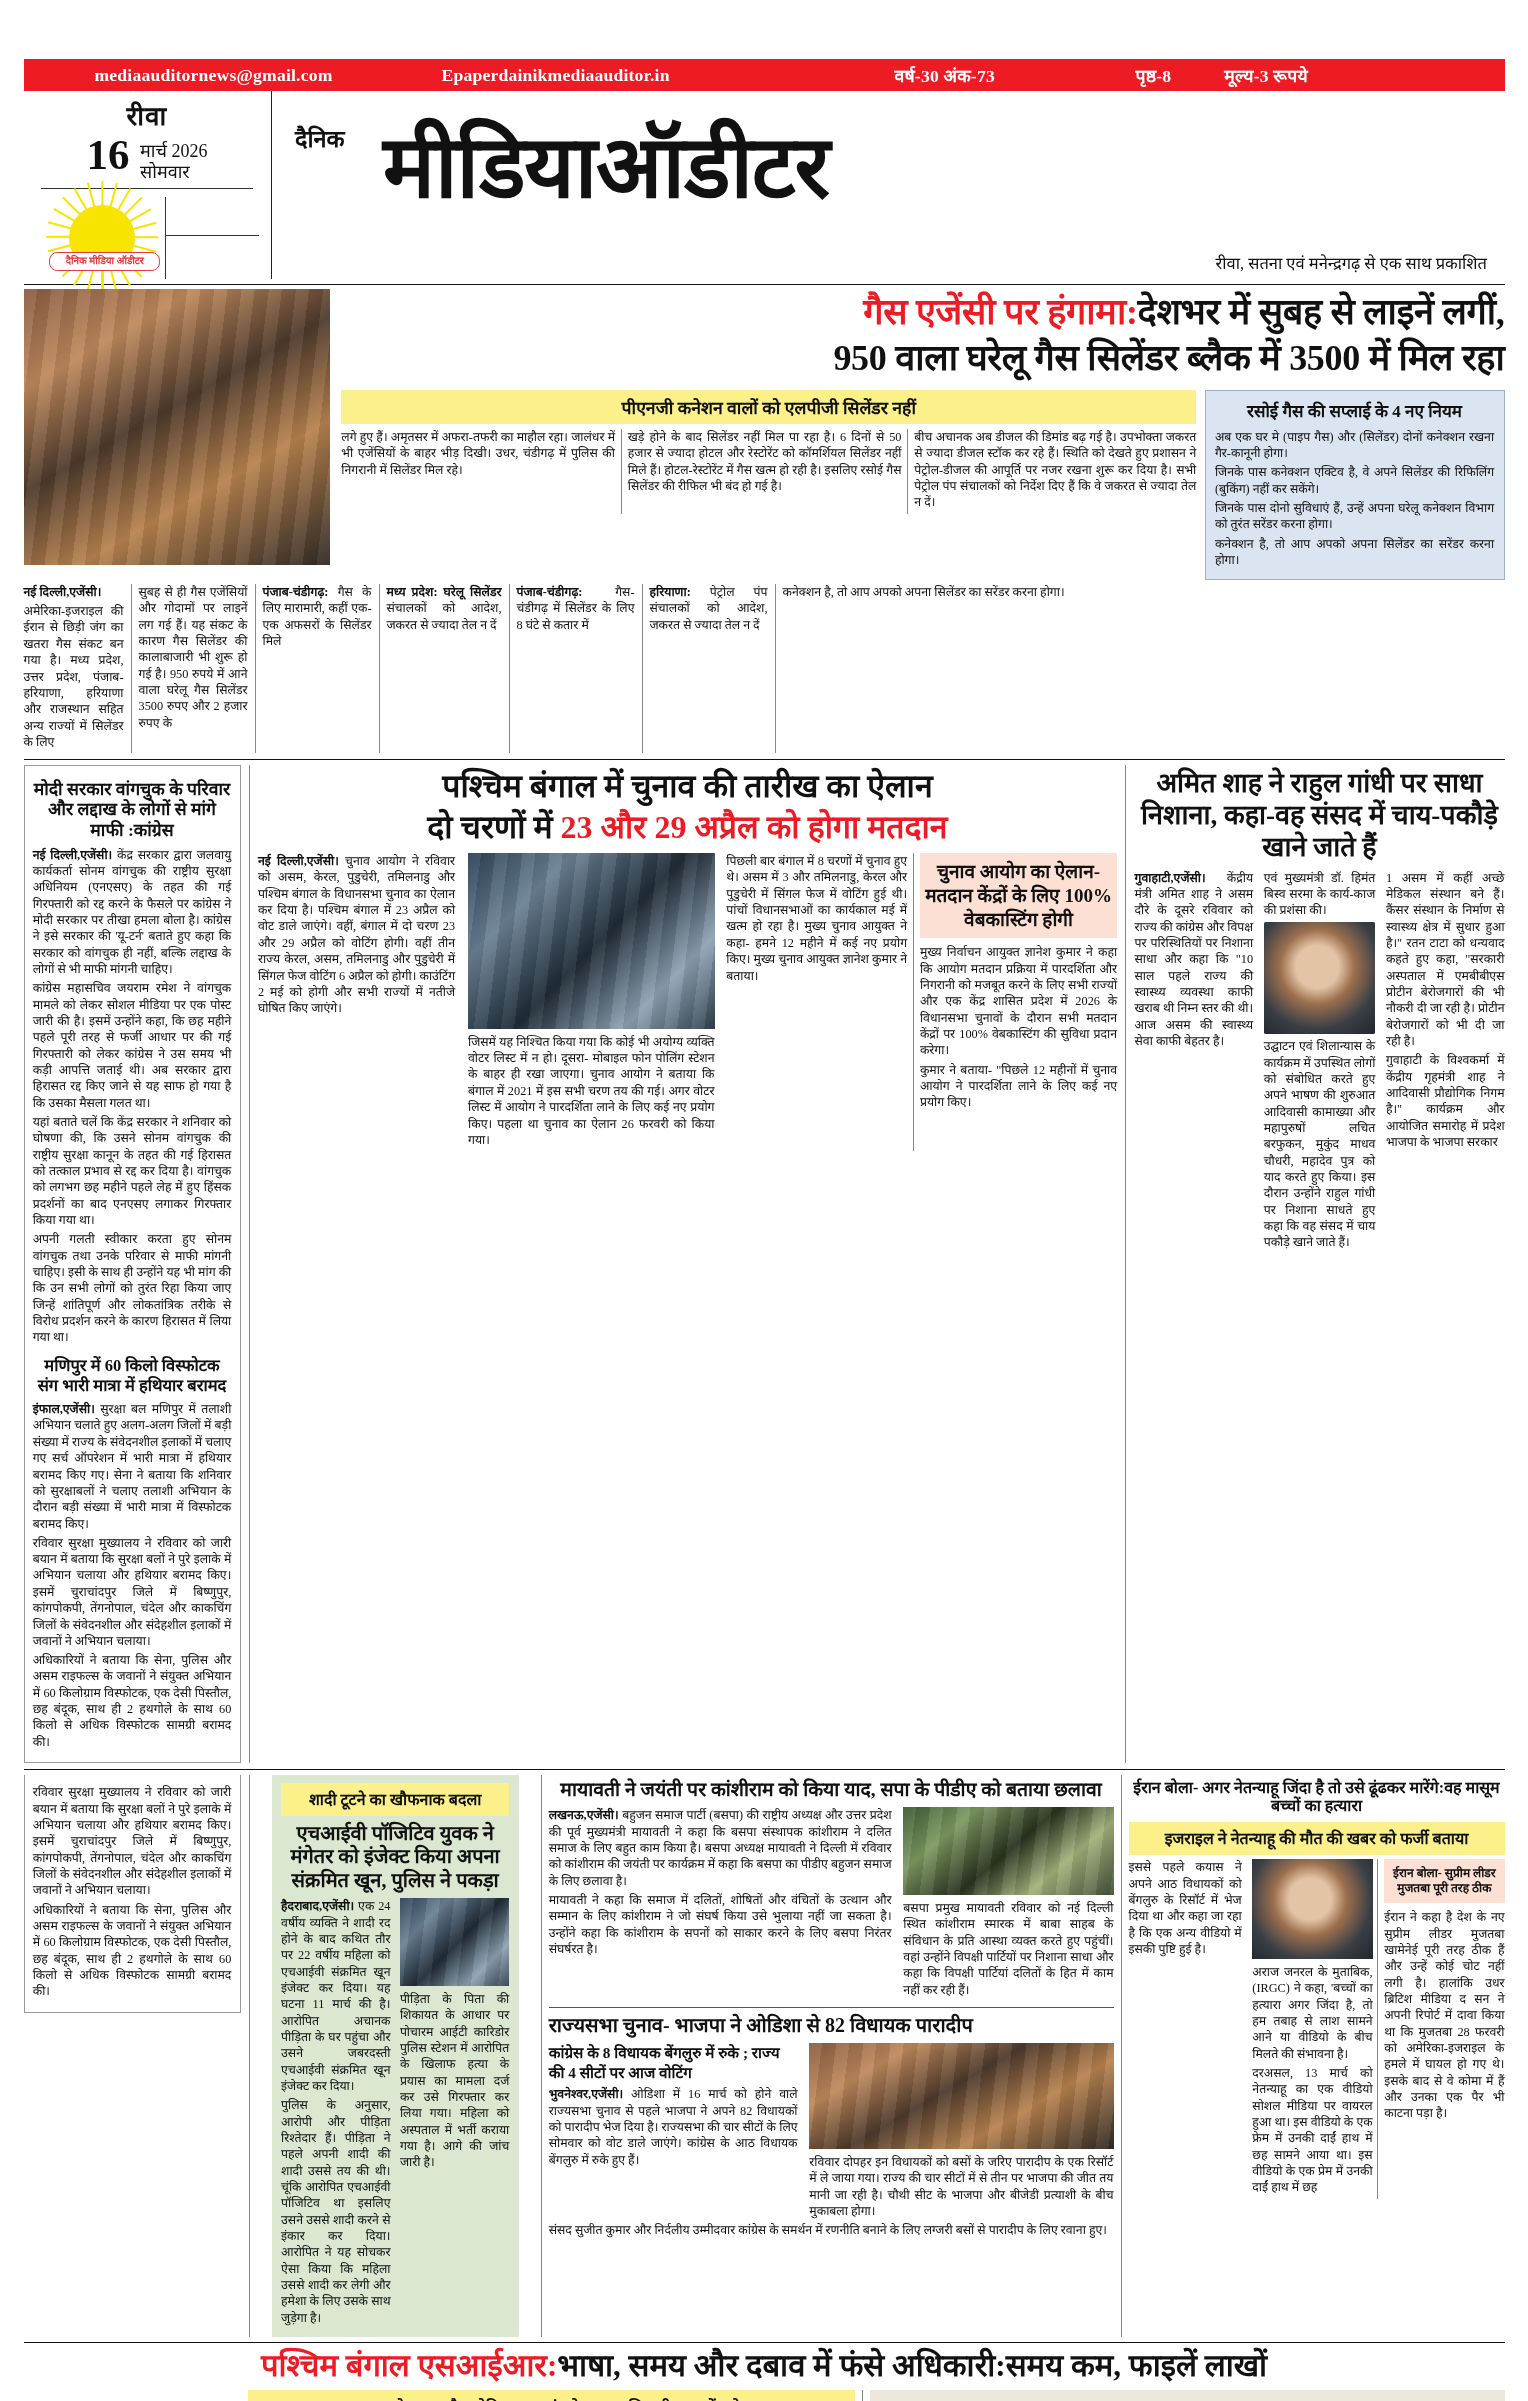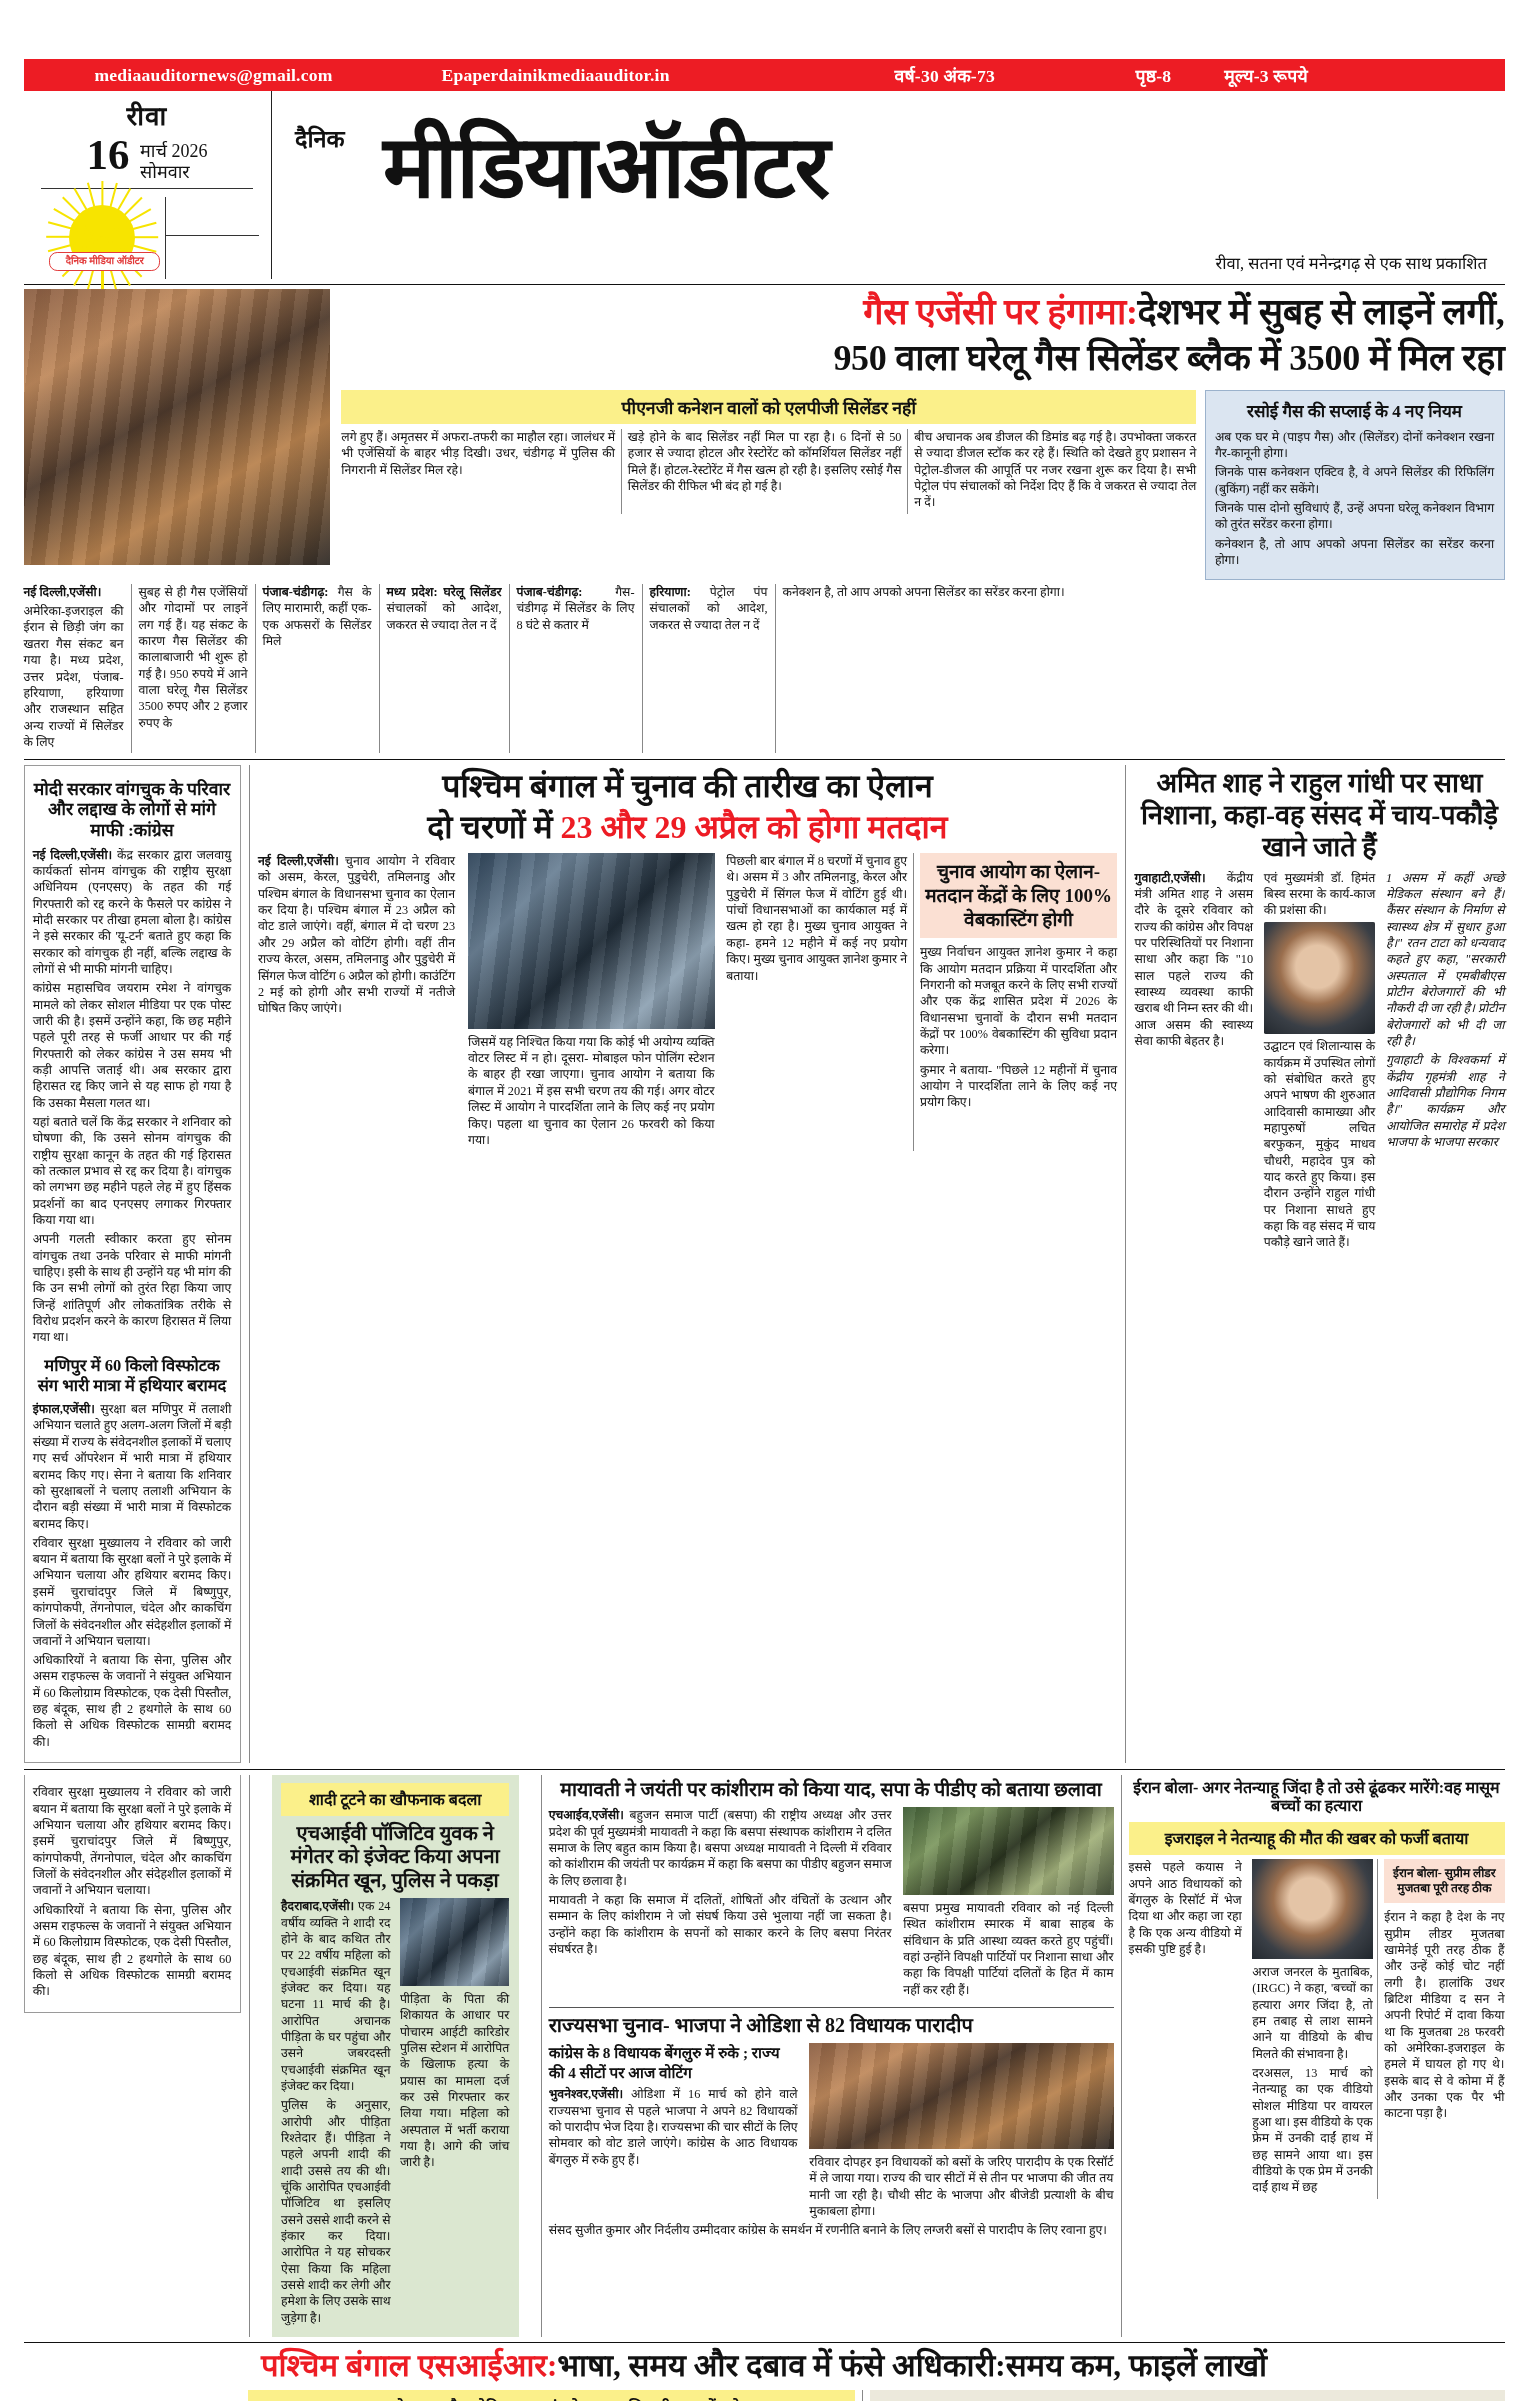--- a/index.html
+++ b/index.html
@@ -264,21 +264,21 @@
           <p><span class="lead">गुवाहाटी,एजेंसी।</span>
             <span>केंद्रीय मंत्री अमित शाह ने असम दौरे के दूसरे रविवार को राज्य की कांग्रेस और विपक्ष पर परिस्थितियों पर निशाना साधा और कहा कि "10 साल पहले राज्य की स्वास्थ्य व्यवस्था काफी खराब थी निम्न स्तर की थी। आज असम की स्वास्थ्य सेवा काफी बेहतर है।</span></p>
         </div>
         <div style="width:32%;padding:0 4.7px;">
           <p>एवं मुख्यमंत्री डॉ. हिमंत बिस्व सरमा के कार्य-काज की प्रशंसा की।</p>
           <div class="photo face" style="width:100%;height:112px;border-radius:1.8px;">
             <div class="g1"></div>
           </div>
           <p style="margin-top:4.7px;">उद्घाटन एवं शिलान्यास के कार्यक्रम में उपस्थित लोगों को संबोधित करते हुए अपने भाषण की शुरुआत आदिवासी कामाख्या और महापुरुषों लचित बरफुकन, मुकुंद माधव चौधरी, महादेव पुत्र को याद करते हुए किया। इस दौरान उन्होंने राहुल गांधी पर निशाना साधते हुए कहा कि वह संसद में चाय पकौड़े खाने जाते हैं।</p>
         </div>
-        <div style="width:34%;padding-left:5.9px;font-style:italic;">
+        <div style="width:34%;padding-left:5.9px;">
           <p>1 असम में कहीं अच्छे मेडिकल संस्थान बने हैं। कैंसर संस्थान के निर्माण से स्वास्थ्य क्षेत्र में सुधार हुआ है।" रतन टाटा को धन्यवाद कहते हुए कहा, "सरकारी अस्पताल में एमबीबीएस प्रोटीन बेरोजगारों की भी नौकरी दी जा रही है। प्रोटीन बेरोजगारों को भी दी जा रही है।</p>
           <p>गुवाहाटी के विश्वकर्मा में केंद्रीय गृहमंत्री शाह ने आदिवासी प्रौद्योगिक निगम है।" कार्यक्रम और आयोजित समारोह में प्रदेश भाजपा के भाजपा सरकार</p>
         </div>
       </div>
     </div>
   </div>
 
   <div class="rule" style="margin-top:5.9px;"></div>
 
   <div class="flex" style="margin-top:3.5px;">
@@ -308,21 +308,21 @@
             <p style="margin-top:4.7px;">पीड़िता के पिता की शिकायत के आधार पर पोचारम आईटी कारिडोर पुलिस स्टेशन में आरोपित के खिलाफ हत्या के प्रयास का मामला दर्ज कर उसे गिरफ्तार कर लिया गया। महिला को अस्पताल में भर्ती कराया गया है। आगे की जांच जारी है।</p>
           </div>
         </div>
       </div>
     </div>
 
     <div style="flex:1;padding:0 7px;border-left:0.6px solid #888;">
       <h2 class="hl" style="font-size:19.4px;text-align:center;">मायावती ने जयंती पर कांशीराम को किया याद, सपा के पीडीए को बताया छलावा</h2>
       <div class="flex">
         <div style="width:62%;padding-right:5.9px;">
-          <p><span class="lead">एचआईव,एजेंसी।</span>
+          <p><span class="lead">लखनऊ,एजेंसी।</span>
             <span>बहुजन समाज पार्टी (बसपा) की राष्ट्रीय अध्यक्ष और उत्तर प्रदेश की पूर्व मुख्यमंत्री मायावती ने कहा कि बसपा संस्थापक कांशीराम ने दलित समाज के लिए बहुत काम किया है। बसपा अध्यक्ष मायावती ने दिल्ली में रविवार को कांशीराम की जयंती पर कार्यक्रम में कहा कि बसपा का पीडीए बहुजन समाज के लिए छलावा है।</span></p>
           <p>मायावती ने कहा कि समाज में दलितों, शोषितों और वंचितों के उत्थान और सम्मान के लिए कांशीराम ने जो संघर्ष किया उसे भुलाया नहीं जा सकता है। उन्होंने कहा कि कांशीराम के सपनों को साकार करने के लिए बसपा निरंतर संघर्षरत है।</p>
         </div>
         <div style="width:38%;padding-left:5.9px;">
           <div class="photo green" style="width:100%;height:88px;">
             <div class="g1"></div>
               <div class="g2"></div>
           </div>
           <p style="margin-top:4.7px;">बसपा प्रमुख मायावती रविवार को नई दिल्ली स्थित कांशीराम स्मारक में बाबा साहब के संविधान के प्रति आस्था व्यक्त करते हुए पहुंचीं। वहां उन्होंने विपक्षी पार्टियों पर निशाना साधा और कहा कि विपक्षी पार्टियां दलितों के हित में काम नहीं कर रही हैं।</p>
         </div>

